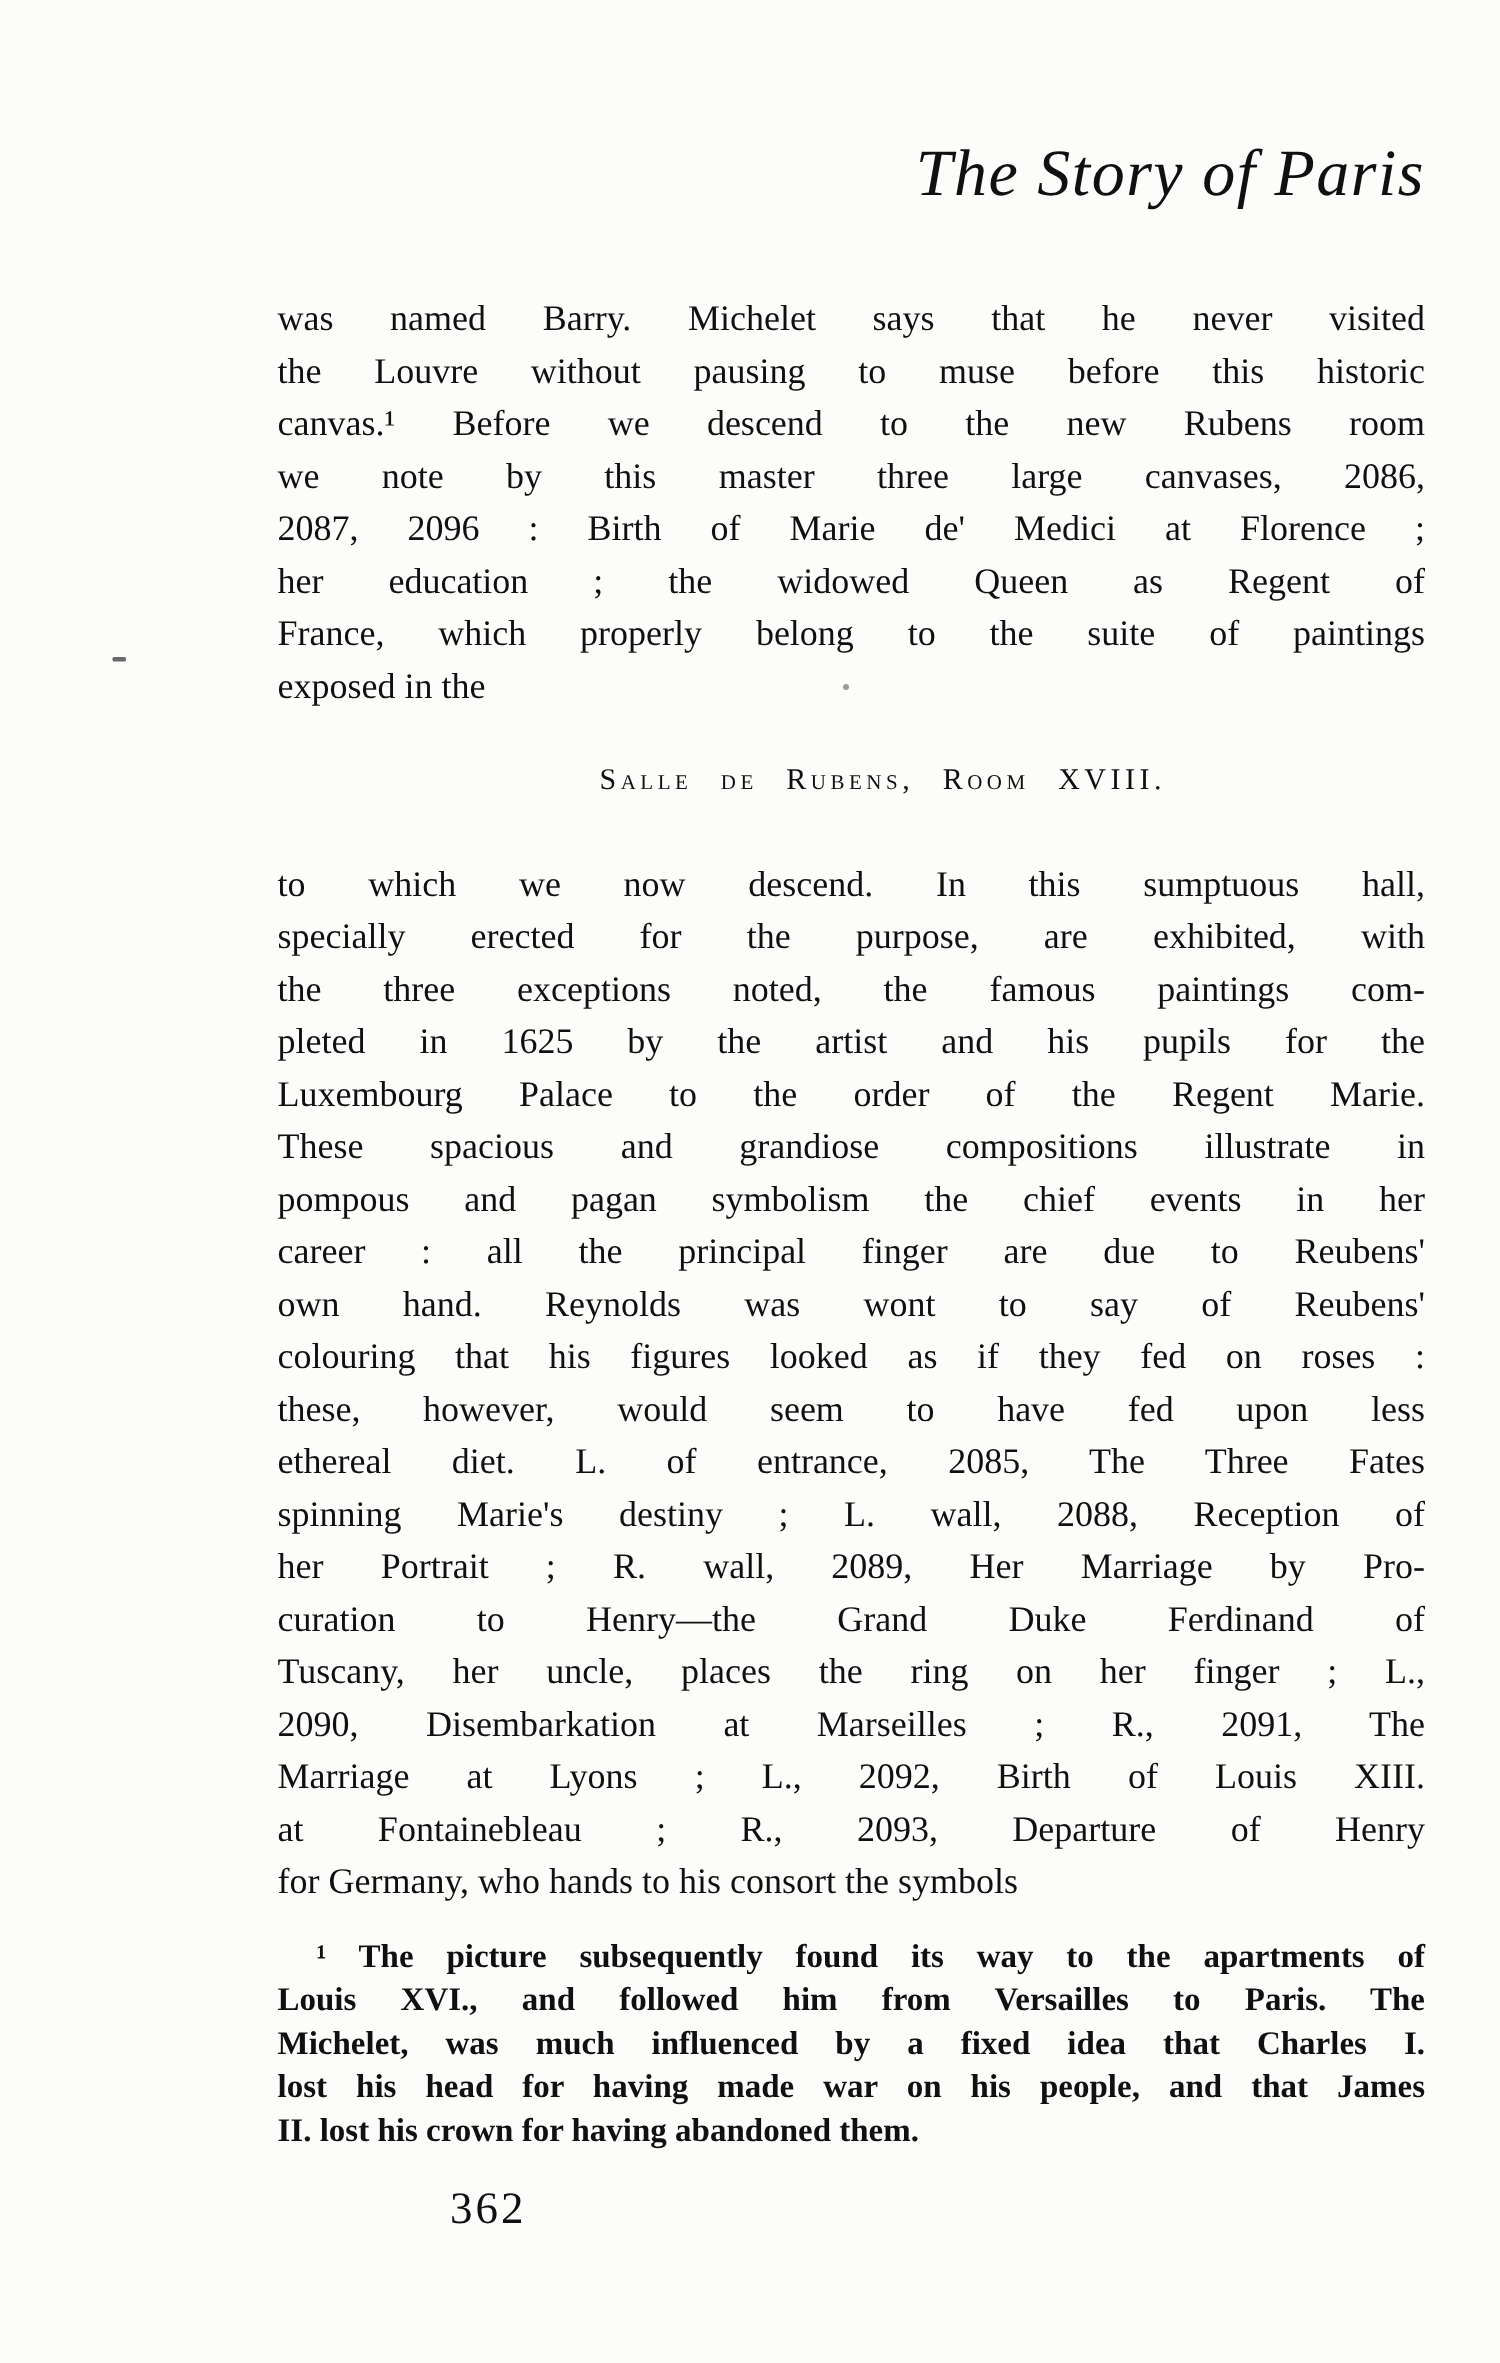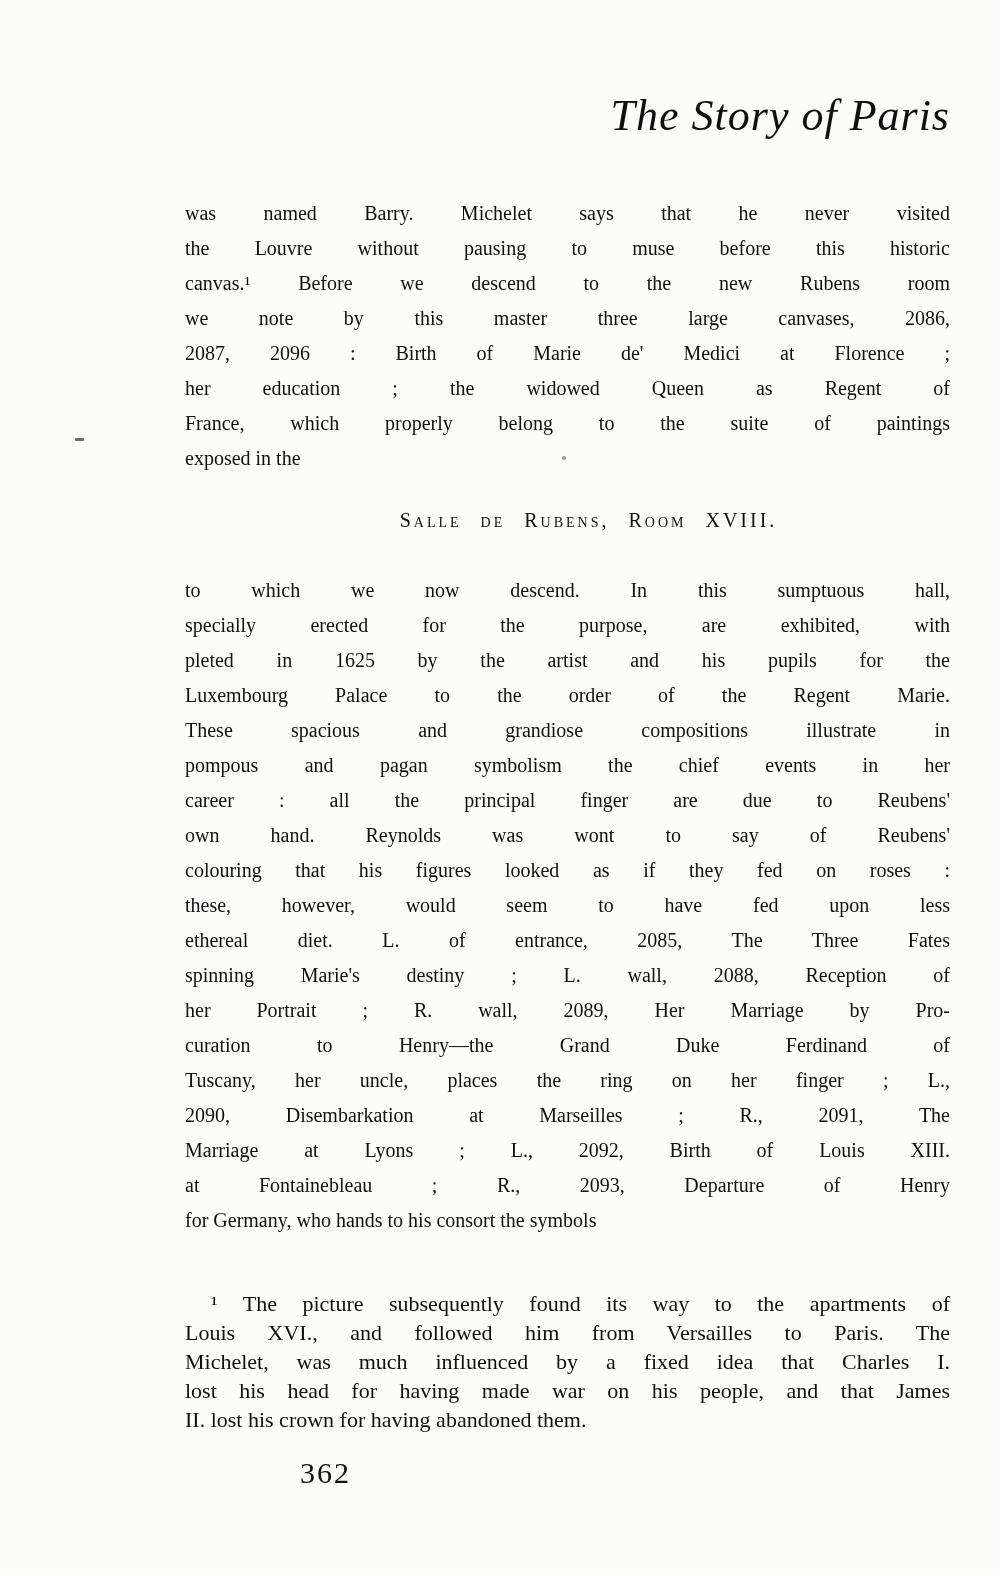--- a/index.html
+++ b/index.html
@@ -23,21 +23,21 @@
     font-style: italic;
     font-size: 44px;
     line-height: 1.2;
     letter-spacing: 1px;
     white-space: nowrap;
   }
   .body-text {
     position: absolute;
     left: 185px;
     width: 765px;
-    font-size: 20px;
+    font-size: 24px;
     line-height: 35px;
   }
   .body-text .line {
     height: 35px;
     text-align: justify;
     text-align-last: justify;
   }
   .body-text .line:last-child { text-align-last: left; }
   #paragraph-1 { top: 196px; }
   #paragraph-2 { top: 573px; }
@@ -54,21 +54,21 @@
     word-spacing: 11px;
     white-space: nowrap;
   }
   .footnote {
     position: absolute;
     left: 185px;
     top: 1289px;
     width: 765px;
     font-size: 22px;
     line-height: 29px;
-    font-weight: normal;
+    font-weight: bold;
   }
   .footnote .line {
     height: 29px;
     text-align: justify;
     text-align-last: justify;
   }
   .footnote .line:first-child { text-indent: 26px; }
   .footnote .line:last-child { text-align-last: left; }
   .page-number {
     position: absolute;
@@ -102,20 +102,21 @@
       <div class="line">her education ; the widowed Queen as Regent of</div>
       <div class="line">France, which properly belong to the suite of paintings</div>
       <div class="line">exposed in the</div>
     </div>
 
   <div class="section-heading">Salle de Rubens, Room XVIII.</div>
 
   <div class="body-text" id="paragraph-2">
       <div class="line">to which we now descend.  In this sumptuous hall,</div>
       <div class="line">specially erected for the purpose, are exhibited, with</div>
+      <div class="line">the three exceptions noted, the famous paintings com-</div>
       <div class="line">pleted in 1625 by the artist and his pupils for the</div>
       <div class="line">Luxembourg Palace to the order of the Regent Marie.</div>
       <div class="line">These spacious and grandiose compositions illustrate in</div>
       <div class="line">pompous and pagan symbolism the chief events in her</div>
       <div class="line">career : all the principal finger are due to Reubens'</div>
       <div class="line">own hand.  Reynolds was wont to say of Reubens'</div>
       <div class="line">colouring that his figures looked as if they fed on roses :</div>
       <div class="line">these, however, would seem to have fed upon less</div>
       <div class="line">ethereal diet.  L. of entrance, 2085, The Three Fates</div>
       <div class="line">spinning Marie's destiny ;  L. wall, 2088, Reception of</div>

